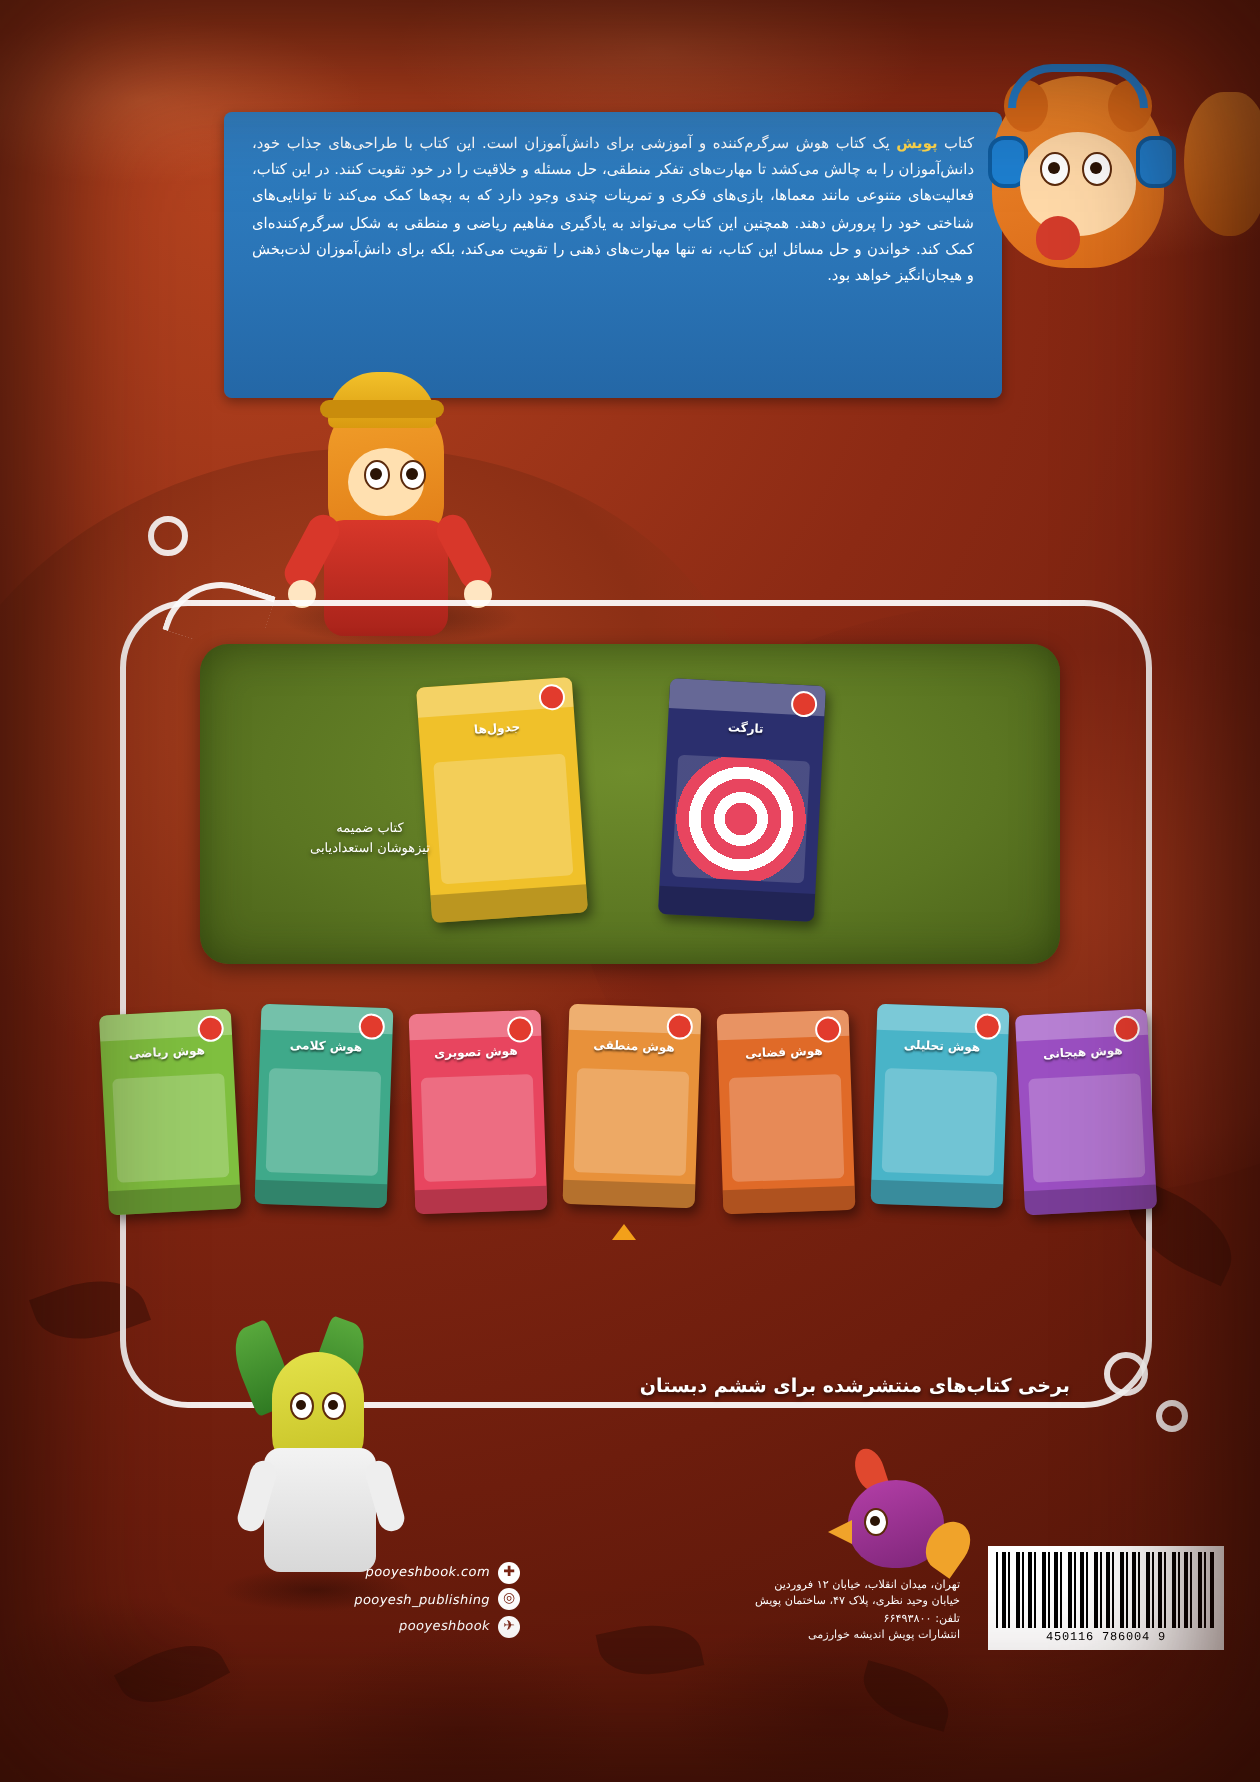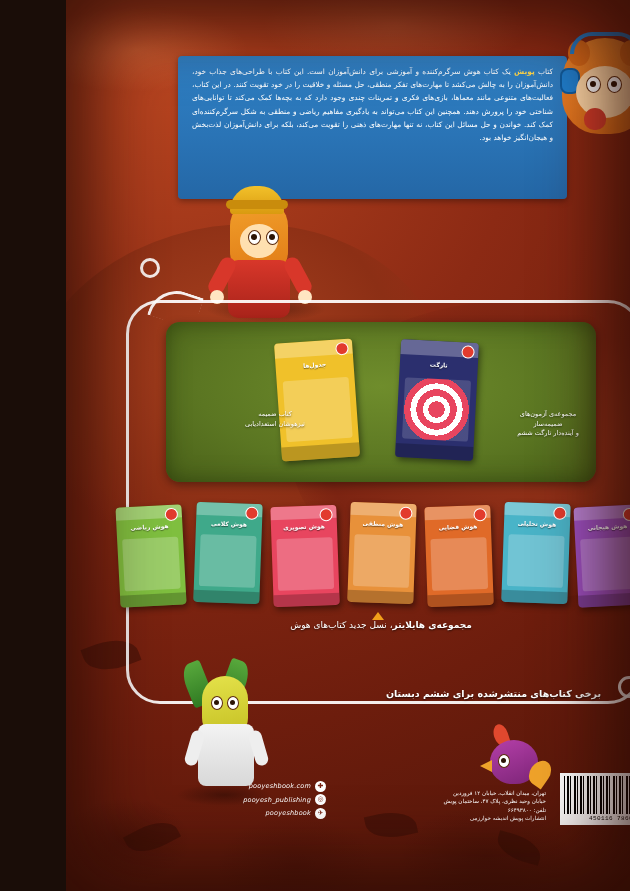--- a/index.html
+++ b/index.html
@@ -1,19 +1,19 @@
 <!DOCTYPE html>
 <html lang="fa" dir="rtl"><head>
 <meta charset="utf-8">
 <style>
   html,body{margin:0;padding:0;background:#1a0d08;}
   body{width:630px;height:891px;font-family:"DejaVu Sans","Liberation Sans",sans-serif;}
 
   .page{
-    position:relative;width:564px;height:891px;overflow:hidden;
+    position:relative;width:630px;height:891px;overflow:hidden;
     background:#8d2d1b;
   }
 
   
   .bg-sky{
     position:absolute;inset:0;
     background:
       radial-gradient(circle at 18% 10%, #b5431f 0%, #8c2a14 38%, #6d1d0d 70%, #4d1408 100%);
   }
   .bg-clouds{
@@ -123,21 +123,21 @@
     position:absolute;left:0;right:0;bottom:0;height:12%;
     background:rgba(0,0,0,.22);
   }
 
   .big-book{width:78px;height:118px;}
   .small-book{width:66px;height:100px;}
 
   
   .lbl{
     position:absolute;color:#fff;font-size:6.5px;line-height:9.5px;
-    text-align:center;direction:rtl;text-shadow:0 1px 2px rgba(0,0,0,.6);margin-left:24px;
+    text-align:center;direction:rtl;text-shadow:0 1px 2px rgba(0,0,0,.6);
   }
   .series-line{
     position:absolute;left:120px;top:620px;width:390px;
     text-align:center;color:#fff;font-size:9px;direction:rtl;
     text-shadow:0 1px 2px rgba(0,0,0,.65);
   }
   .series-line b{font-weight:bold;}
   .caption-line{
     position:absolute;left:95px;top:688px;width:440px;
     text-align:right;color:#fff;font-size:9.5px;font-weight:bold;direction:rtl;
@@ -300,22 +300,20 @@
   <div class="book big-book" style="left:332px;top:341px;background:#2b2f6e;transform:rotate(3deg);">
     <div class="cap"></div>
     <div class="badge"></div>
     <div class="ttl">تارگت</div>
     <div class="art" style="background:radial-gradient(circle at 50% 50%, #e8455f 0 18%, #fff 18% 30%, #e8455f 30% 45%, #fff 45% 58%, #e8455f 58% 72%, rgba(255,255,255,.15) 72%);"></div>
     <div class="foot"></div>
   </div>
 
   <div class="lbl" style="left:150px;top:410px;width:70px;white-space:pre-line;">کتاب ضمیمه
 تیزهوشان استعدادیابی</div>
-  <div class="lbl" style="left:418px;top:410px;width:80px;white-space:pre-line;">مجموعه‌ی آزمون‌های ضمیمه‌ساز
-و آینده‌دار تارگت ششم</div>
 
   <div class="book small-book" style="left:52px;top:506px;background:#7fbf3f;transform:rotate(-3deg);">
     <div class="cap"></div>
     <div class="badge"></div>
     <div class="ttl">هوش ریاضی</div>
     <div class="art"></div>
     <div class="foot"></div>
   </div>
   <div class="book small-book" style="left:129px;top:503px;background:#3fa98a;transform:rotate(2deg);">
     <div class="cap"></div>
@@ -355,23 +353,20 @@
   <div class="book small-book" style="left:510px;top:506px;background:#9b4fc2;transform:rotate(-3deg);">
     <div class="cap"></div>
     <div class="badge"></div>
     <div class="ttl">هوش هیجانی</div>
     <div class="art"></div>
     <div class="foot"></div>
   </div>
 
   <div class="tri"></div>
 
-  <div class="series-line">
-    <b>مجموعه‌ی هایلایتر</b><span>، نسل جدید کتاب‌های هوش</span>
-  </div>
 
   <div class="caption-line">برخی کتاب‌های منتشرشده برای ششم دبستان</div>
 
   <div class="shadow-ellipse" style="left:110px;top:784px;width:96px;height:22px;"></div>
   <div class="char" style="left:118px;top:668px;width:86px;height:124px;">
     <div class="corn-leaf" style="left:2px;top:-6px;transform:rotate(-22deg);"></div>
     <div class="corn-leaf" style="left:40px;top:-8px;transform:rotate(20deg) scaleX(-1);"></div>
     <div class="corn-body" style="left:18px;top:8px;"></div>
     <div class="sq-eye" style="left:27px;top:28px;width:10px;height:12px;"></div>
     <div class="sq-eye" style="left:43px;top:28px;width:10px;height:12px;"></div>

